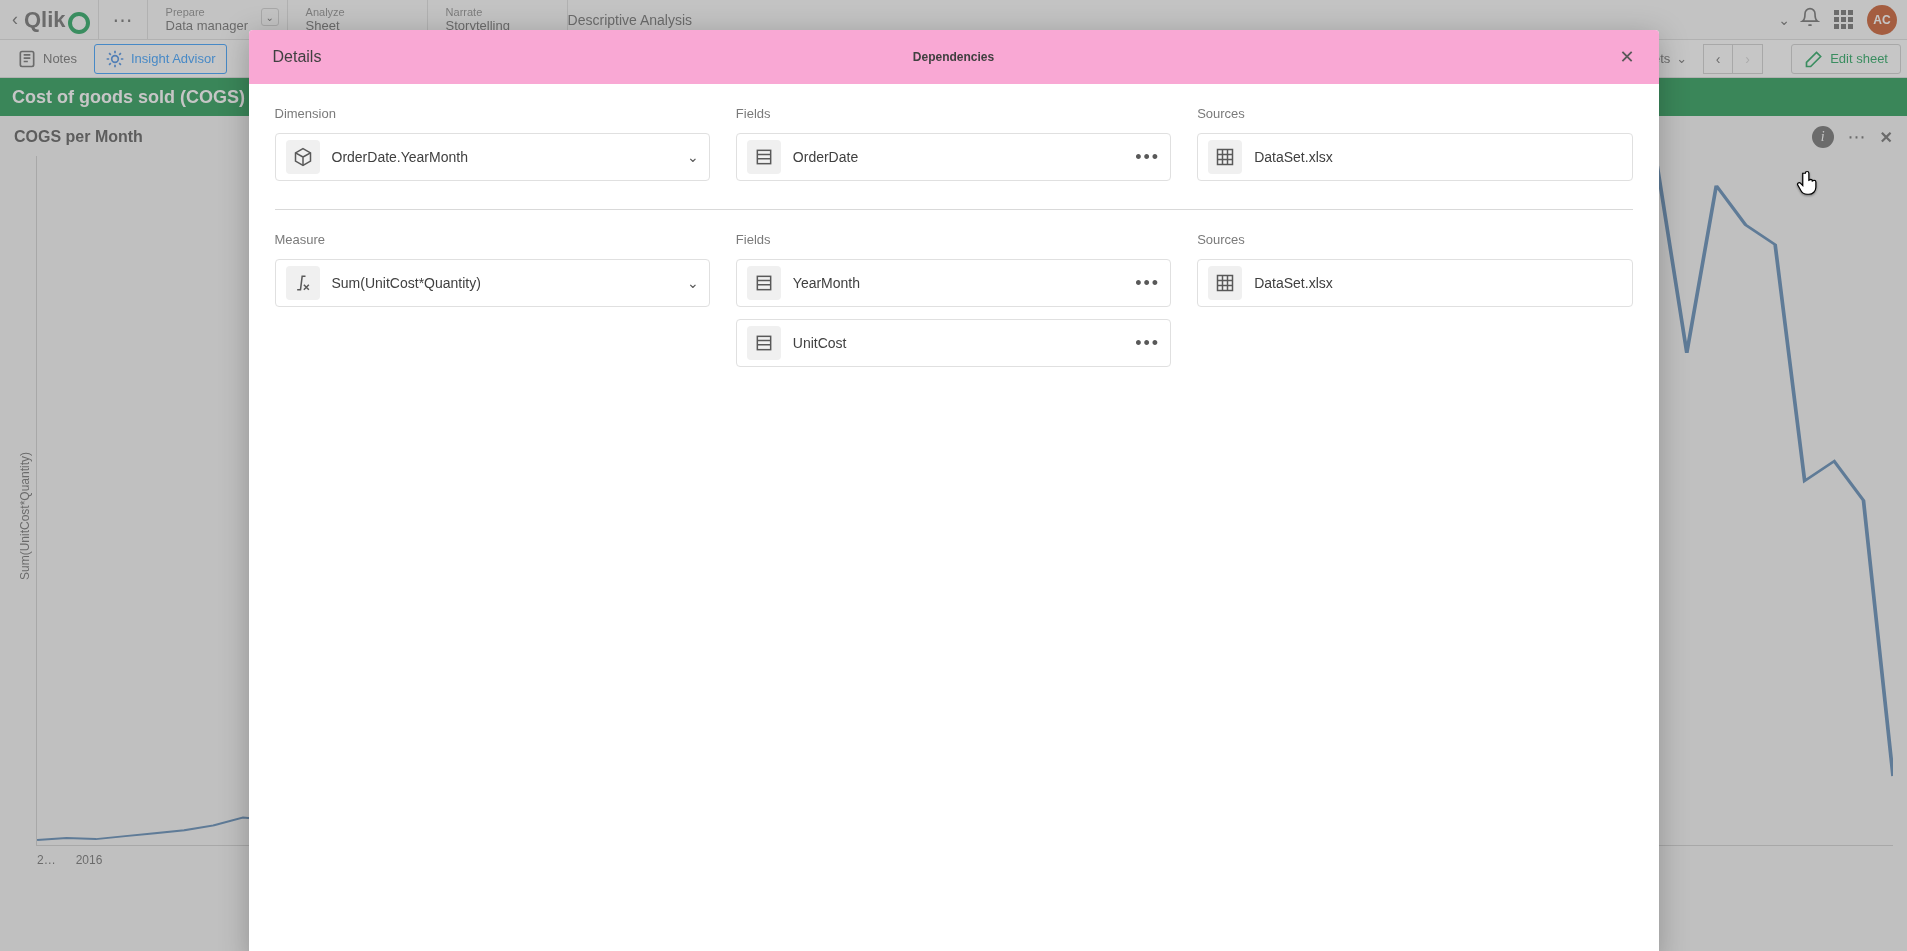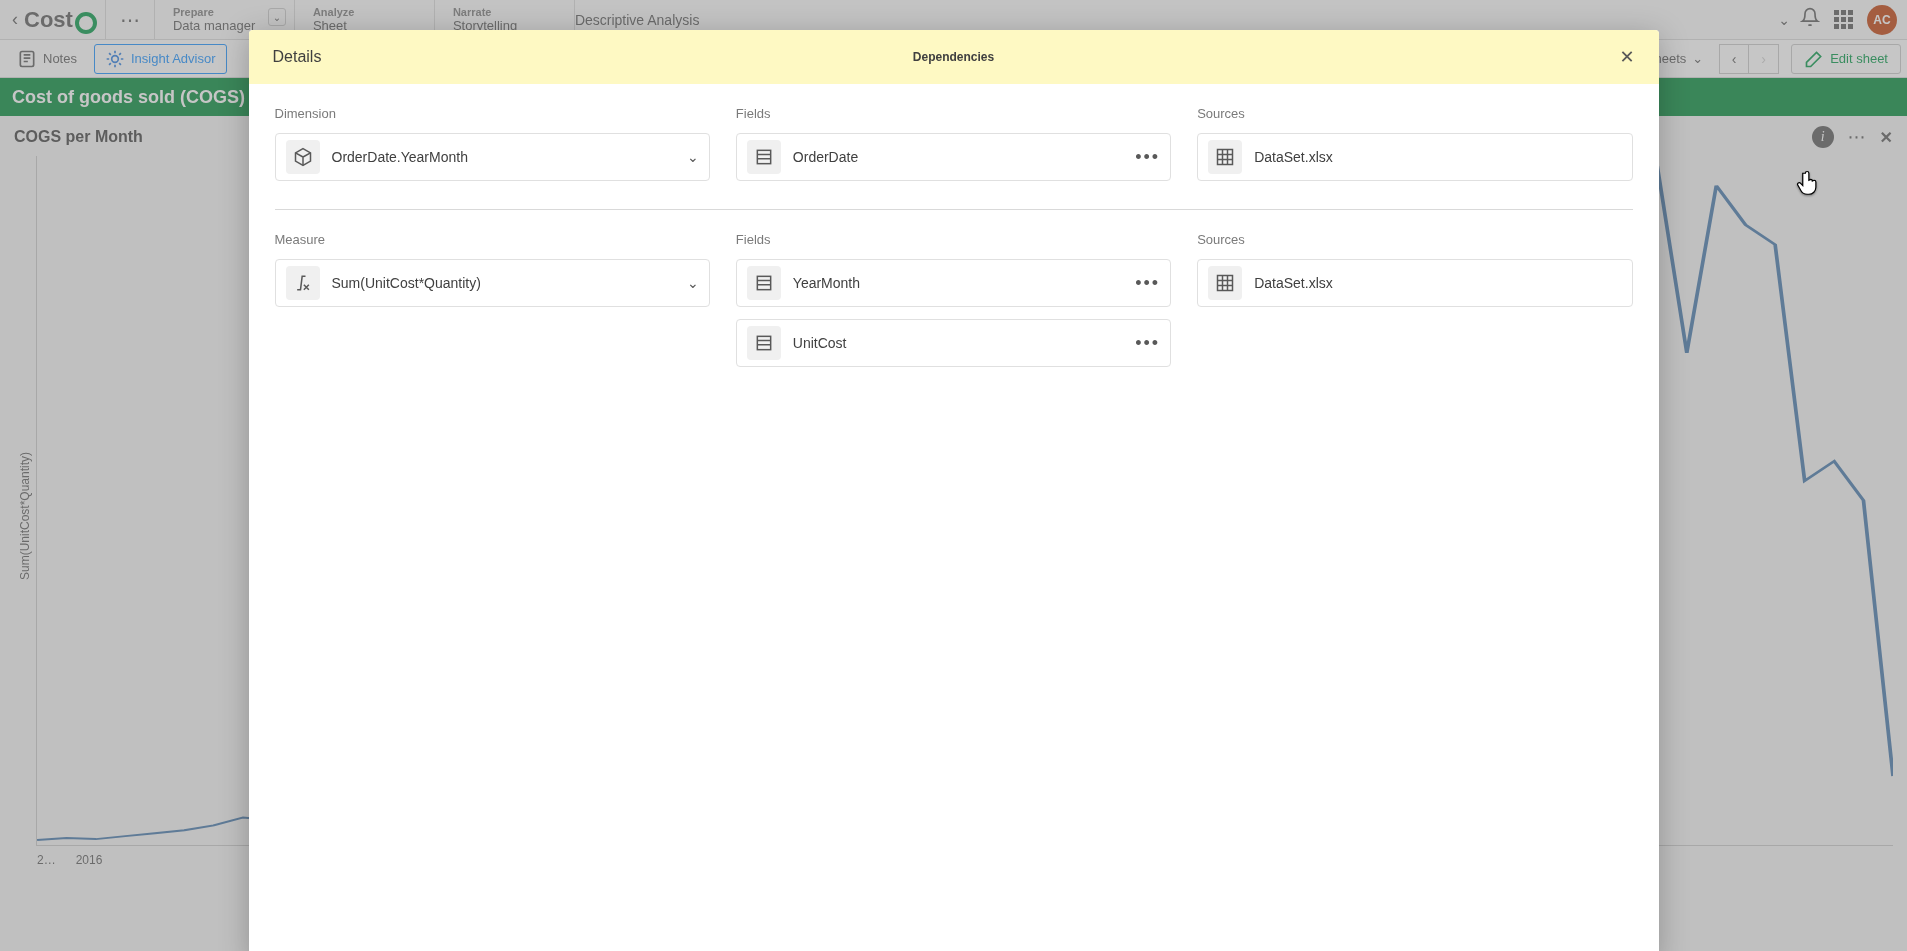--- a/index.html
+++ b/index.html
@@ -6,41 +6,41 @@
 body { background: #f5f5f5; width: 1907px; height: 951px; overflow: hidden; position: relative; }
 
 
 .topbar { height: 40px; background: #fafafa; border-bottom: 1px solid #d9d9d9; display: flex; align-items: stretch; }
 .tb-left { display: flex; align-items: center; padding: 0 8px; border-right: 1px solid #d9d9d9; }
 .back-ar { font-size: 18px; color: #595959; padding: 0 4px; cursor: pointer;}
 .logo-q { font-weight: bold; font-size: 22px; color: #595959; margin-left: 2px; }
 .logo-o { display:inline-flex; width:22px; height:22px; border:4px solid #009845; border-radius:50%; margin-left:2px; position:relative; top:3px;}
 .tb-dots { padding:0 14px; color:#595959; font-size:20px; cursor:pointer; display:flex; align-items:center; border-right:1px solid #d9d9d9;}
 .nav-item { display:flex; flex-direction:column; justify-content:center; padding:0 18px; border-right:1px solid #d9d9d9; min-width:140px; position:relative;}
-.nav-top { font-size:11px; color:#7a7a7a;font-weight:bold; }
+.nav-top { font-size:11px; color:#7a7a7a; }
 .nav-bot { font-size:13px; color:#595959; }
 .nav-chev { position:absolute; right:8px; top:8px; width:18px; height:18px; border:1px solid #c8c8c8; border-radius:3px; display:flex; align-items:center; justify-content:center; font-size:10px; color:#595959;}
 .tb-center { flex:1; display:flex; align-items:center; justify-content:space-between; font-size:14px; color:#595959; gap:6px;}
 .tb-right { display:flex; align-items:center; padding:0 10px; gap:14px;}
 .bell, .grid9 { font-size:18px; color:#595959; cursor:pointer;}
 .grid9 { display:grid; grid-template-columns:repeat(3,5px); grid-template-rows:repeat(3,5px); gap:2px;}
 .grid9 span { background:#595959; width:5px; height:5px;}
 .avatar { width:30px; height:30px; border-radius:50%; background:#c2410c; color:#fff; display:flex; align-items:center; justify-content:center; font-size:12px; font-weight:600;}
 
 
 .secondbar { height:38px; background:#fff; border-bottom:1px solid #d9d9d9; display:flex; align-items:center; padding:0 6px; gap:6px;}
 .sb-btn { height:30px; display:flex; align-items:center; gap:6px; padding:0 10px; border:1px solid transparent; border-radius:3px; font-size:13px; color:#595959; cursor:pointer;}
 .sb-btn.active { border-color:#1890ff; color:#1890ff;}
 .sb-spacer { flex:1;}
 .sheet-nav { display:flex; align-items:center; gap:0;}
 .sn { width:30px; height:30px; display:flex; align-items:center; justify-content:center; border:1px solid #c8c8c8; color:#595959; font-size:14px; cursor:pointer;}
 .sn + .sn { border-left:none;}
 .sn.disabled { color:#cfcfcf;}
 .sheets-dd { height:30px; display:flex; align-items:center; gap:6px; padding:0 10px; color:#595959; font-size:13px; cursor:pointer;}
-.edit-btn { height:30px; display:flex; align-items:center; gap:6px; padding:0 12px; border:1px solid #c8c8c8; border-radius:3px; color:#009845; font-size:13px; cursor:pointer; margin-left:6px;}
+.edit-btn { height:30px; display:flex; align-items:center; gap:6px; padding:0 12px; border:1px solid #c8c8c8; border-radius:3px; color:#009845; font-size:13px; cursor:pointer; margin-left:22px;}
 
 
 .greenbar { height:38px; background:#008a39; color:#fff; display:flex; align-items:center; padding:0 12px; font-size:18px; font-weight:600;}
 
 
 .chartwrap { position:relative; padding:10px 14px 0 14px; height: 835px;}
 .chart-header { display:flex; align-items:center; justify-content:space-between;}
 .chart-title { font-size:16px; font-weight:600; color:#404040;}
 .chart-tools { display:flex; align-items:center; gap:14px; color:#595959; font-size:18px;}
 .info-badge { width:22px; height:22px; border-radius:50%; background:#595959; color:#fff; display:flex; align-items:center; justify-content:center; font-style:italic; font-family:Georgia,serif; font-size:14px; cursor:pointer;}
@@ -49,21 +49,21 @@
 .y-label { writing-mode:vertical-rl; transform:rotate(180deg); font-size:12px; color:#595959; text-align:center; padding:0 4px;}
 .y-ticks { display:flex; flex-direction:column; justify-content:space-between; padding:0 6px; font-size:12px; color:#595959; text-align:right; height:690px;}
 .plot { flex:1; border-left:1px solid #c8c8c8; border-bottom:1px solid #c8c8c8; position:relative; height:690px;}
 .plot svg { width:100%; height:100%; }
 .x-ticks { position:absolute; bottom:-22px; left:0; display:flex; gap:20px; font-size:12px; color:#595959;}
 .x-axis-label { text-align:center; font-size:12px; color:#595959; margin-top:30px;}
 
 
 .overlay { position:absolute; inset:0; background:rgba(128,128,128,0.45); display:flex; align-items:flex-start; justify-content:center;}
 .modal { width:1410px; height:930px; background:#fff; border-radius:4px; margin-top:30px; box-shadow:0 6px 30px rgba(0,0,0,0.25); display:flex; flex-direction:column;}
-.modal-head { height:54px; display:flex; align-items:center; padding:0 24px; background:#fef9c3; border-radius:4px 4px 0 0; position:relative;}
+.modal-head { height:54px; display:flex; align-items:center; padding:0 24px; background:#f9a8d4; border-radius:4px 4px 0 0; position:relative;}
 .mh-left { font-size:16px; color:#404040; }
 .mh-center { position:absolute; left:50%; transform:translateX(-50%); font-size:12px; font-weight:600; color:#404040;}
 .mh-close { margin-left:auto; font-size:18px; color:#595959; cursor:pointer;}
 .modal-body { padding:22px 26px; flex:1; overflow:auto;}
 .row3 { display:grid; grid-template-columns: 1fr 1fr 1fr; gap:26px; }
 .col h4 { font-size:13px; font-weight:400; color:#7a7a7a; margin-bottom:12px;}
 .card { height:48px; border:1px solid #e0e0e0; border-radius:4px; display:flex; align-items:center; padding:0 10px; gap:12px; margin-bottom:12px;}
 .card .ic { width:34px; height:34px; background:#f0f0f0; border-radius:4px; display:flex; align-items:center; justify-content:center; color:#595959;}
 .card .lbl { flex:1; font-size:14px; color:#404040;}
 .card .tail { color:#595959; cursor:pointer; font-size:18px; letter-spacing:2px;}
@@ -74,21 +74,21 @@
 
 
 .svg-ic { width:20px; height:20px; }
 </style>
 </head>
 <body>
 
 <div class="topbar">
   <div class="tb-left">
     <span class="back-ar">‹</span>
-    <span class="logo-q">Cost</span>
+    <span class="logo-q">Qlik</span>
     <span class="logo-o"></span>
   </div>
   <div class="tb-dots">⋯</div>
   <div class="nav-item">
     <span class="nav-top">Prepare</span>
     <span class="nav-bot">Data manager</span>
     <span class="nav-chev">⌄</span>
   </div>
   <div class="nav-item">
     <span class="nav-top">Analyze</span>

